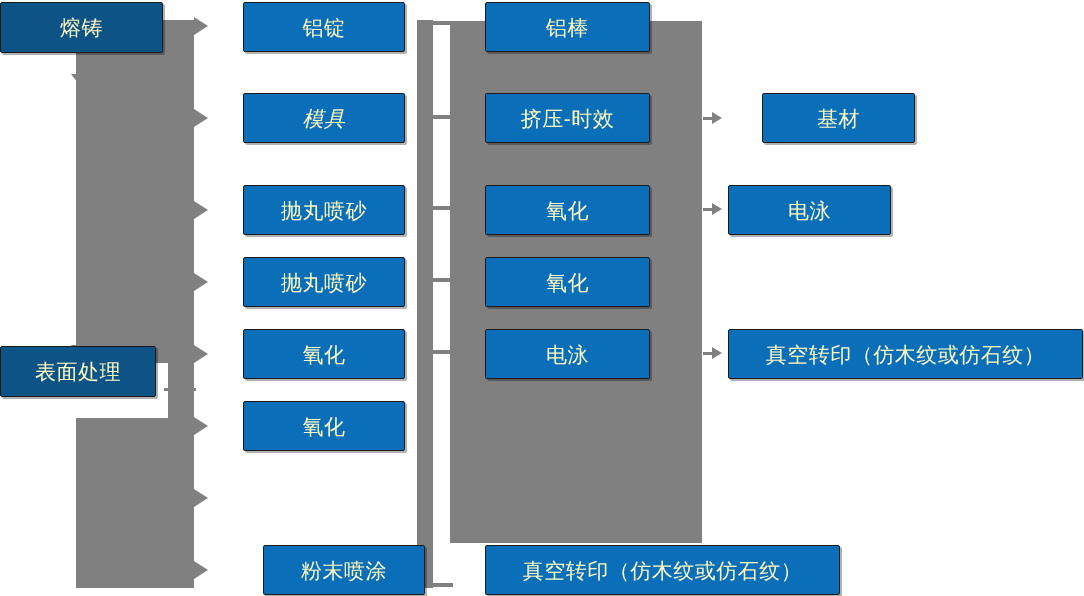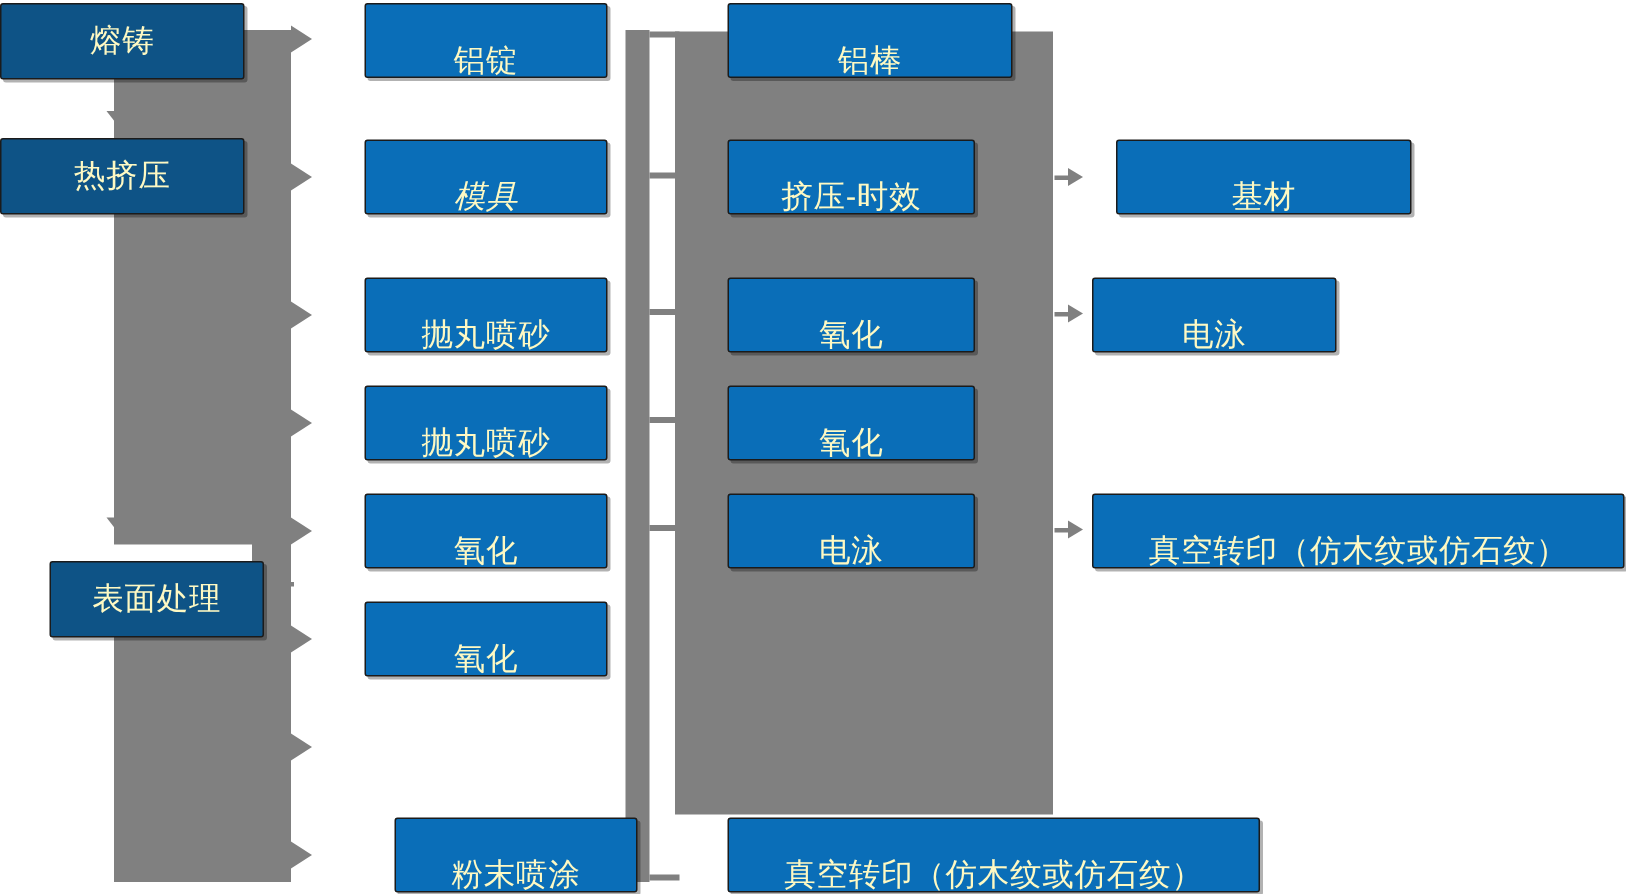--- a/index.html
+++ b/index.html
@@ -79,21 +79,20 @@
     border-radius: 2px;
     box-shadow: 2px 2px 0 rgba(0,0,0,0.30);
     border: 1px solid #1b1b1b;
     white-space: nowrap;
   }
   .box.dark {
     background: #0E5386;
   }
   .box.light {
     background: #0A6EB8;
-    align-items: flex-end;
   }
   .box .lbl { pointer-events: none; }
 </style>
 </head>
 <body>
 
 <div id="canvas">
 
   <div class="gray" style="left:76px; top:20px; width:118px; height:568px;"></div>
 
@@ -130,25 +129,22 @@
   <div class="mini-arrow-tail" style="left:703px; top:208px; width:10px;"></div>
   <div class="mini-arrow" style="left:712px; top:203px;"></div>
 
   <div class="mini-arrow-tail" style="left:703px; top:352px; width:10px;"></div>
   <div class="mini-arrow" style="left:712px; top:347px;"></div>
 
   <div class="box dark" style="left:0px; top:2px; width:163px; height:51px;">
     <span class="lbl">熔铸</span>
   </div>
 
-  <div class="box dark" style="left:0px; top:92px; width:163px; height:51px;">
-    <span class="lbl">热挤压</span>
-  </div>
-
-  <div class="box dark" style="left:0px; top:374px; width:143px; height:51px;margin-left:33px;">
+
+  <div class="box dark" style="left:0px; top:346px; width:156px; height:51px;">
     <span class="lbl">表面处理</span>
   </div>
 
   <div class="box light" style="left:243px; top:2px; width:162px; height:50px;">
     <span class="lbl">铝锭</span>
   </div>
 
   <div class="box light" style="left:243px; top:93px; width:162px; height:50px;font-style:italic;">
     <span class="lbl">模具</span>
   </div>
@@ -167,21 +163,21 @@
 
   <div class="box light" style="left:243px; top:401px; width:162px; height:50px;">
     <span class="lbl">氧化</span>
   </div>
 
 
   <div class="box light" style="left:243px; top:545px; width:162px; height:50px;margin-left:20px;">
     <span class="lbl">粉末喷涂</span>
   </div>
 
-  <div class="box light" style="left:485px; top:2px; width:190px; height:50px;">
+  <div class="box light" style="left:485px; top:2px; width:165px; height:50px;">
     <span class="lbl">铝棒</span>
   </div>
 
   <div class="box light" style="left:485px; top:93px; width:165px; height:50px;">
     <span class="lbl">挤压-时效</span>
   </div>
 
   <div class="box light" style="left:485px; top:185px; width:165px; height:50px;">
     <span class="lbl">氧化</span>
   </div>
@@ -191,21 +187,21 @@
   </div>
 
   <div class="box light" style="left:485px; top:329px; width:165px; height:50px;">
     <span class="lbl">电泳</span>
   </div>
 
   <div class="box light" style="left:485px; top:545px; width:355px; height:50px;">
     <span class="lbl">真空转印（仿木纹或仿石纹）</span>
   </div>
 
-  <div class="box light" style="left:744px; top:93px; width:197px; height:50px;">
+  <div class="box light" style="left:762px; top:93px; width:153px; height:50px;">
     <span class="lbl">基材</span>
   </div>
 
   <div class="box light" style="left:728px; top:185px; width:163px; height:50px;">
     <span class="lbl">电泳</span>
   </div>
 
   <div class="box light" style="left:728px; top:329px; width:355px; height:50px;">
     <span class="lbl">真空转印（仿木纹或仿石纹）</span>
   </div>

